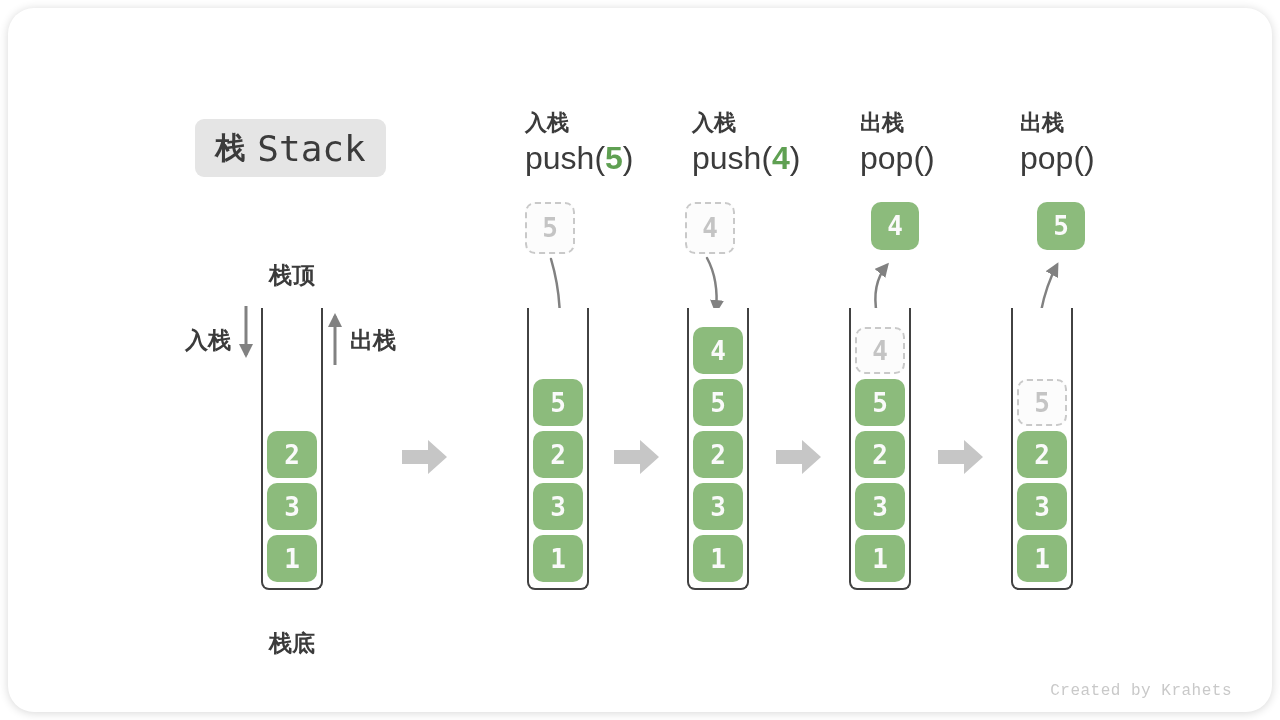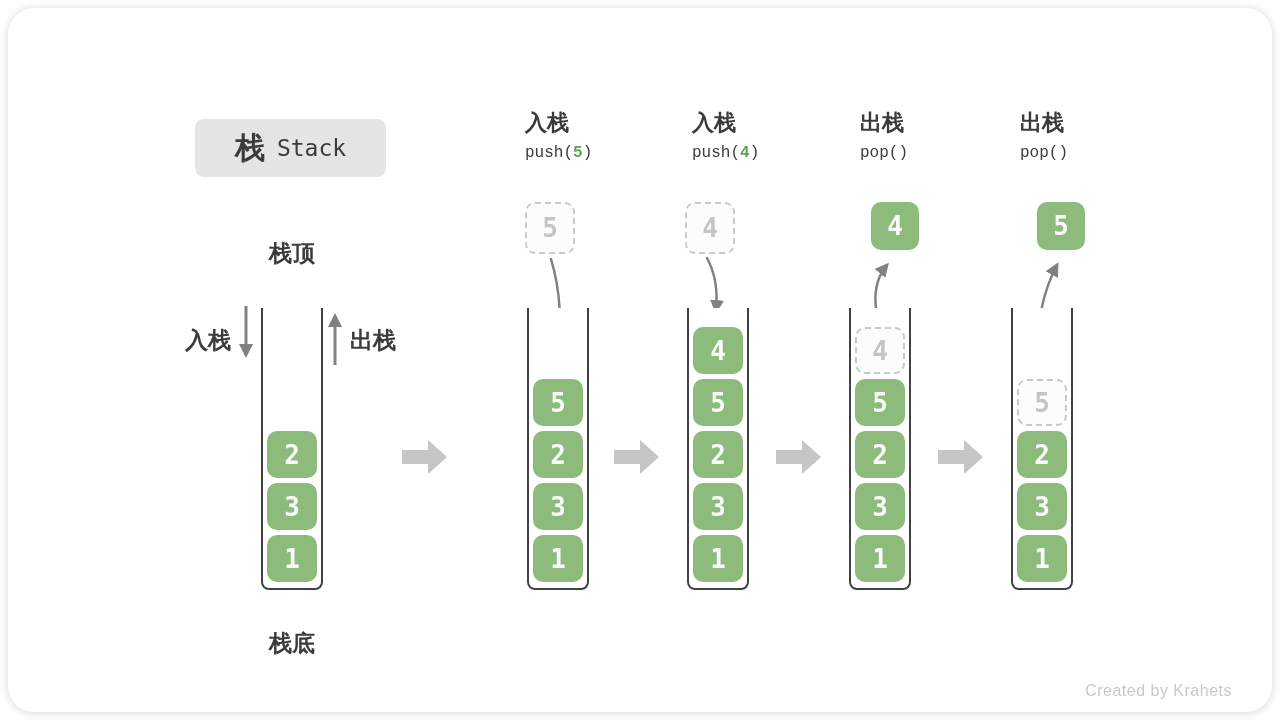--- a/index.html
+++ b/index.html
@@ -4,55 +4,55 @@
 <style>
   html,body{margin:0;padding:0;background:#ffffff;}
   .stage{position:relative;width:1280px;height:720px;background:#ffffff;overflow:hidden;
          font-family:"Liberation Sans",sans-serif;}
   .card{position:absolute;left:8px;top:8px;width:1264px;height:704px;background:#ffffff;
         border-radius:26px;box-shadow:0 1px 10px rgba(0,0,0,0.16);}
   .title-box{position:absolute;left:187px;top:111px;width:191px;height:58px;background:#E5E5E5;
         border-radius:9px;display:flex;align-items:center;justify-content:center;gap:12px;
         color:#3B3B3B;}
   .title-cjk{font-size:30px;font-weight:bold;}
-  .title-latin{font-size:23px;font-family:"DejaVu Sans Mono",monospace;}
+  .title-latin{font-size:36px;font-family:"DejaVu Sans Mono",monospace;}
   .lbl{position:absolute;color:#3B3B3B;font-weight:bold;font-size:23px;white-space:nowrap;}
   .lbl.center{width:62px;text-align:center;}
-  .footer{position:absolute;right:40px;top:674px;font-family:Liberation Sans, sans-serif;
+  .footer{position:absolute;right:40px;top:674px;font-family:Liberation Mono, monospace;
         font-size:16px;color:#C9C9C9;letter-spacing:0.5px;}
   .overlay{position:absolute;left:0;top:0;pointer-events:none;}
   .cont{position:absolute;top:300px;width:62px;height:282px;box-sizing:border-box;
         border:2px solid #424242;border-top:none;border-radius:0 0 8px 8px;background:#ffffff;}
   .cell{position:absolute;width:50px;height:47px;border-radius:10px;background:#8CBB7C;
         color:#FAFAFA;display:flex;align-items:center;justify-content:center;
         font-family:"DejaVu Sans Mono",monospace;font-size:26px;font-weight:bold;}
   .cell.ghost{background:#FCFCFC;border:2px dashed #C9C9C9;color:#C4C4C4;box-sizing:border-box;}
   .above{position:absolute;width:48px;height:48px;border-radius:10px;background:#8CBB7C;
         color:#FAFAFA;display:flex;align-items:center;justify-content:center;
         font-family:"DejaVu Sans Mono",monospace;font-size:26px;font-weight:bold;}
   .above.ghost{width:50px;height:52px;background:#FCFCFC;border:2px dashed #C9C9C9;
         color:#C4C4C4;box-sizing:border-box;}
   .oplabel{position:absolute;top:100px;display:flex;flex-direction:column;}
   .op-cjk{font-size:22px;font-weight:bold;color:#3B3B3B;line-height:30px;}
-  .op-code{font-family:Liberation Mono, monospace;font-size:16px;
+  .op-code{margin-top:5px;font-family:Liberation Sans, sans-serif;font-size:32px;
         color:#3B3B3B;line-height:30px;}
   .op-arg{color:#5FA052;font-weight:bold;}
 </style>
 </head>
 <body>
 
 <div class="stage">
   <div class="card">
 
     <div class="title-box">
       <span class="title-cjk">栈</span>
       <span class="title-latin">Stack</span>
     </div>
 
-    <div class="lbl center" style="left:253px;top:230px;">栈顶</div>
+    <div class="lbl center" style="left:253px;top:252px;">栈顶</div>
     <div class="lbl center" style="left:253px;top:620px;">栈底</div>
     <div class="lbl" style="left:177px;top:317px;">入栈</div>
     <div class="lbl" style="left:342px;top:317px;">出栈</div>
 
     <svg class="overlay" width="1280" height="720" viewBox="0 0 1280 720">
       <defs>
         <marker id="ah" markerUnits="userSpaceOnUse" markerWidth="16" markerHeight="14" refX="11" refY="7" orient="auto">
           <path d="M0,0 L14,7 L0,14 Z" fill="#818181"></path>
         </marker>
       </defs>

